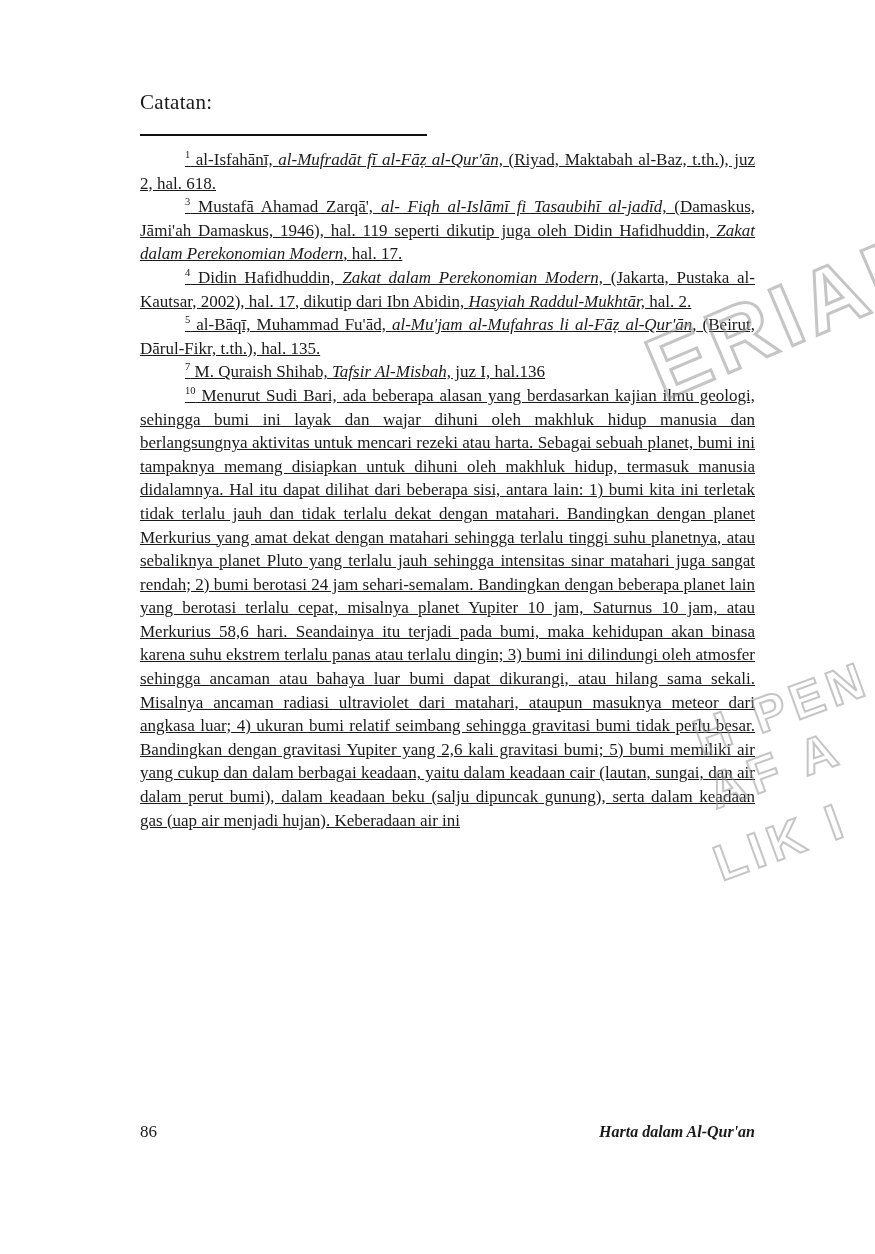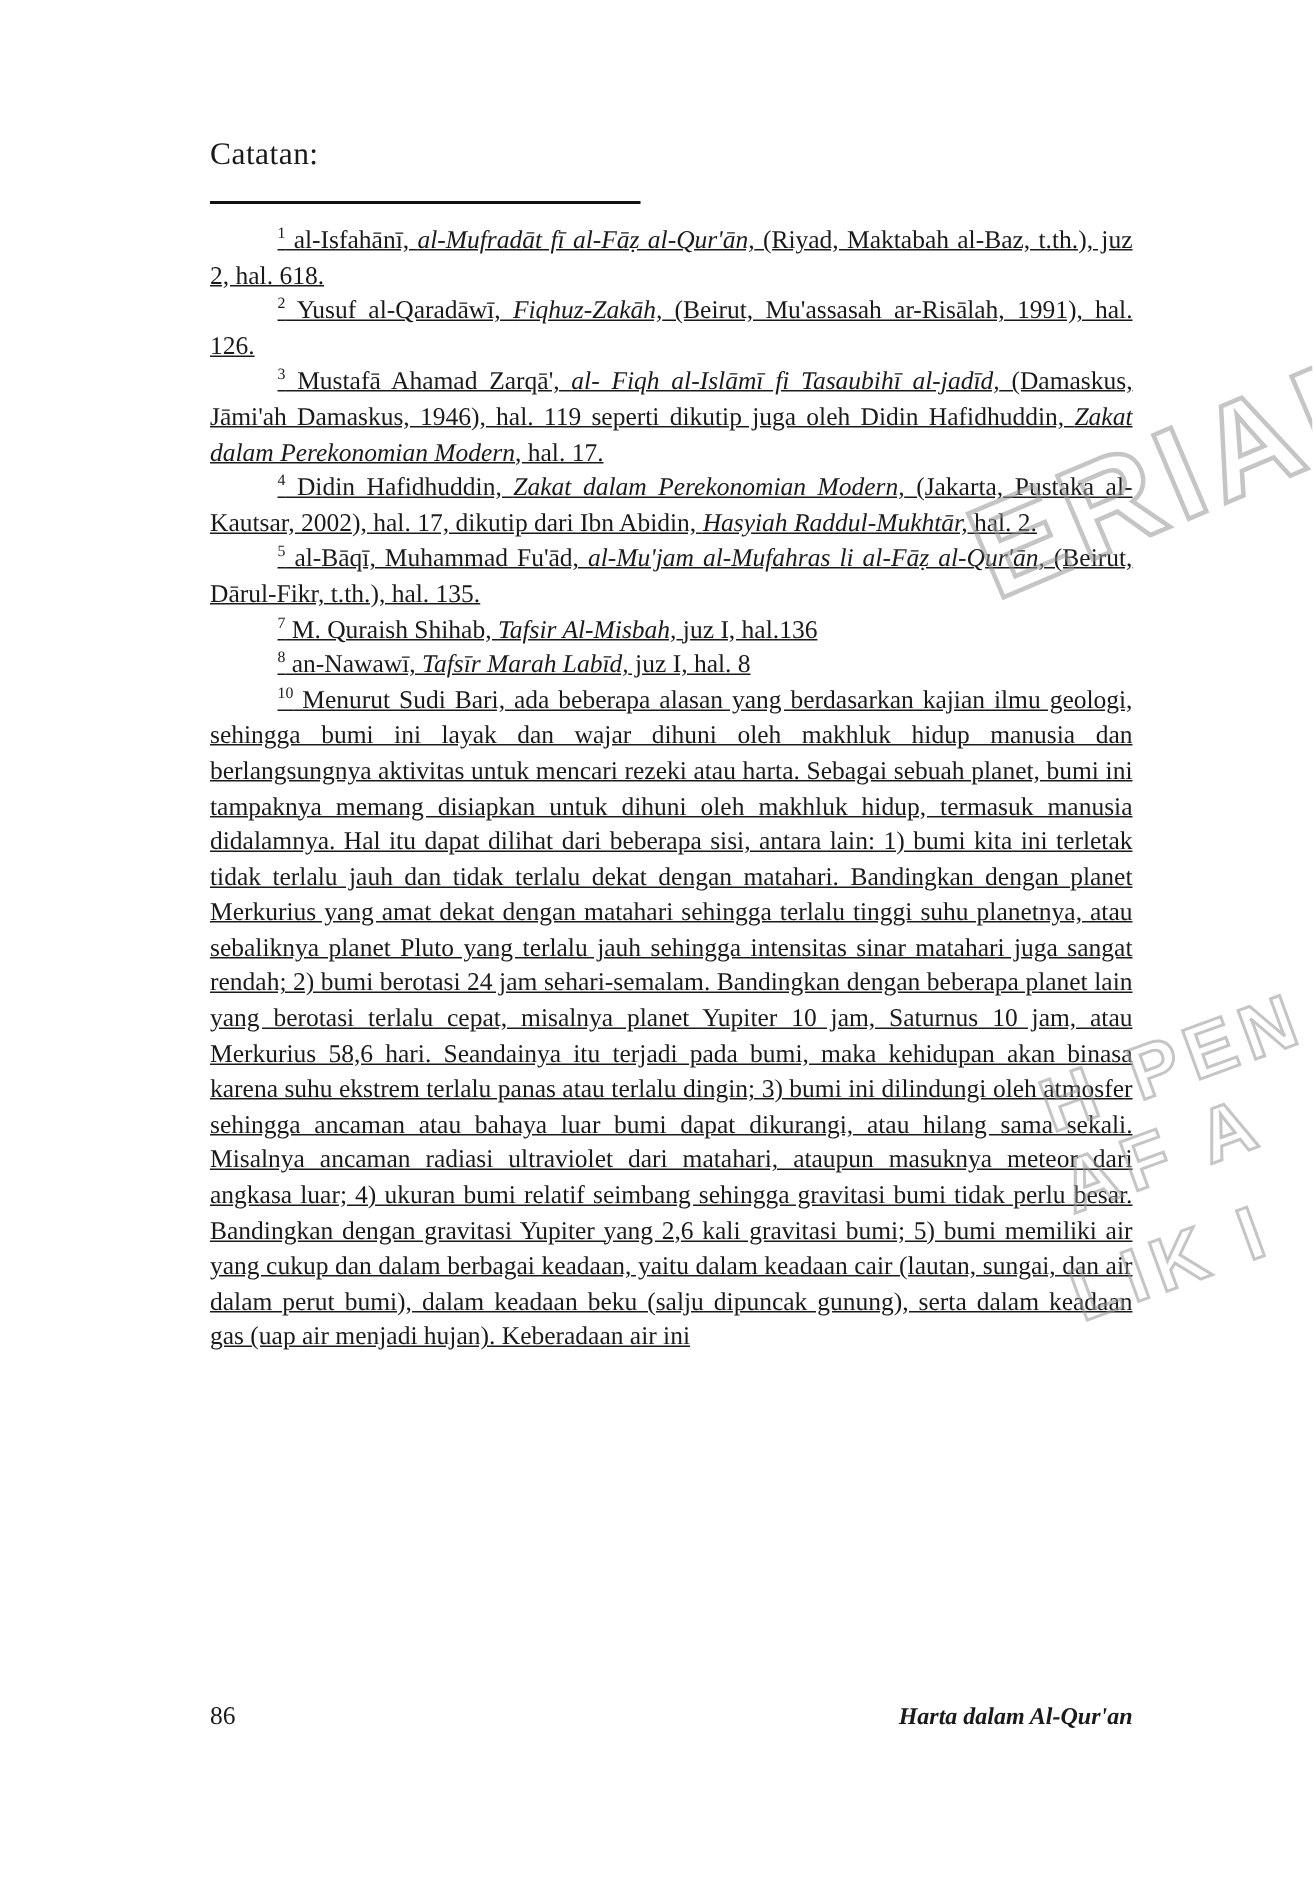--- a/index.html
+++ b/index.html
@@ -52,21 +52,20 @@
     font-style: italic;
   }
   .footer {
     position: absolute;
     left: 140px;
     right: 120px;
     top: 1122px;
     display: flex;
     justify-content: space-between;
     align-items: baseline;
-    margin-top: 12px;
   }
   .page-number {
     font-size: 17px;
   }
   .running-title {
     font-size: 16px;
     font-style: italic;
     font-weight: bold;
     text-align: right;
   }
@@ -127,26 +126,24 @@
     <span class="frag-2">AF A</span>
     <span class="frag-3">LIK I</span>
   </div>
 
   <div class="content">
     <h1 class="page-title">Catatan:</h1>
     <div class="separator-line"></div>
 
     <div class="notes">
       <p><sup>1</sup><span> al-Isfahānī, </span><i>al-Mufradāt fī al-Fāẓ al-Qur'ān,</i><span> (Riyad, Maktabah al-Baz, t.th.), juz 2, hal. 618.</span></p>
-      <p><sup>2</sup><span> Yusuf al-Qaradāwī, </span><i>Fiqhuz-Zakāh,</i><span> (Beirut, Mu'assasah ar-Risālah, 1991), hal. 126.</span></p>
       <p><sup>3</sup><span> Mustafā Ahamad Zarqā', </span><i>al- Fiqh al-Islāmī fi Tasaubihī al-jadīd,</i><span> (Damaskus, Jāmi'ah Damaskus, 1946),  hal. 119 seperti dikutip juga oleh Didin Hafidhuddin, </span><i>Zakat dalam Perekonomian Modern</i><span>, hal. 17.</span></p>
       <p><sup>4</sup><span> Didin Hafidhuddin, </span><i>Zakat dalam Perekonomian Modern,</i><span> (Jakarta, Pustaka al-Kautsar, 2002), hal. 17, dikutip dari Ibn Abidin, </span><i>Hasyiah Raddul-Mukhtār,</i><span> hal. 2.</span></p>
       <p><sup>5</sup><span> al-Bāqī, Muhammad Fu'ād, </span><i>al-Mu'jam al-Mufahras li al-Fāẓ al-Qur'ān,</i><span> (Beirut, Dārul-Fikr, t.th.), hal. 135.</span></p>
       <p><sup>7</sup><span> M. Quraish Shihab, </span><i>Tafsir Al-Misbah,</i><span> juz I, hal.136</span></p>
-      <p><sup>8</sup><span> an-Nawawī, </span><i>Tafsīr Marah Labīd,</i><span> juz I, hal. 8</span></p>
       <p><sup>10</sup><span> Menurut Sudi Bari, ada beberapa alasan yang berdasarkan kajian ilmu geologi, sehingga bumi ini layak dan wajar dihuni oleh makhluk hidup manusia dan berlangsungnya aktivitas untuk mencari rezeki atau harta. Sebagai sebuah planet, bumi ini tampaknya memang disiapkan untuk dihuni oleh makhluk hidup, termasuk manusia didalamnya. Hal itu dapat dilihat dari beberapa sisi, antara lain: 1) bumi kita ini terletak tidak terlalu jauh dan tidak terlalu dekat dengan matahari. Bandingkan dengan planet Merkurius yang amat dekat dengan matahari sehingga terlalu tinggi suhu planetnya, atau sebaliknya planet Pluto yang terlalu jauh sehingga intensitas sinar matahari juga sangat rendah; 2) bumi berotasi 24 jam sehari-semalam. Bandingkan dengan beberapa planet lain yang berotasi terlalu cepat, misalnya planet Yupiter 10 jam, Saturnus 10 jam, atau Merkurius 58,6 hari. Seandainya itu terjadi pada bumi, maka kehidupan akan binasa karena suhu ekstrem terlalu panas atau terlalu dingin; 3) bumi ini dilindungi oleh atmosfer sehingga ancaman atau bahaya luar bumi dapat dikurangi, atau hilang sama sekali. Misalnya ancaman radiasi ultraviolet dari matahari, ataupun masuknya meteor dari angkasa luar; 4) ukuran bumi relatif seimbang sehingga gravitasi bumi tidak perlu besar. Bandingkan dengan gravitasi Yupiter yang 2,6 kali gravitasi bumi; 5) bumi memiliki air yang cukup dan dalam berbagai keadaan, yaitu dalam keadaan cair (lautan, sungai, dan air dalam perut bumi), dalam keadaan beku (salju dipuncak gunung), serta dalam keadaan gas (uap air menjadi hujan). Keberadaan air ini</span></p>
     </div>
   </div>
 
   <div class="footer">
     <span class="page-number">86</span>
     <span class="running-title">Harta dalam Al-Qur'an</span>
   </div>
 
 </div>

